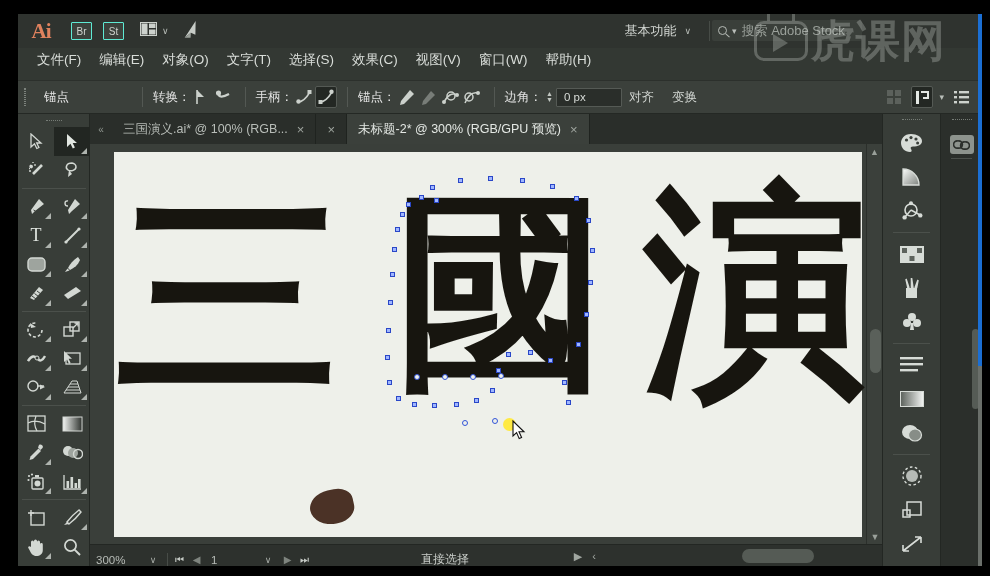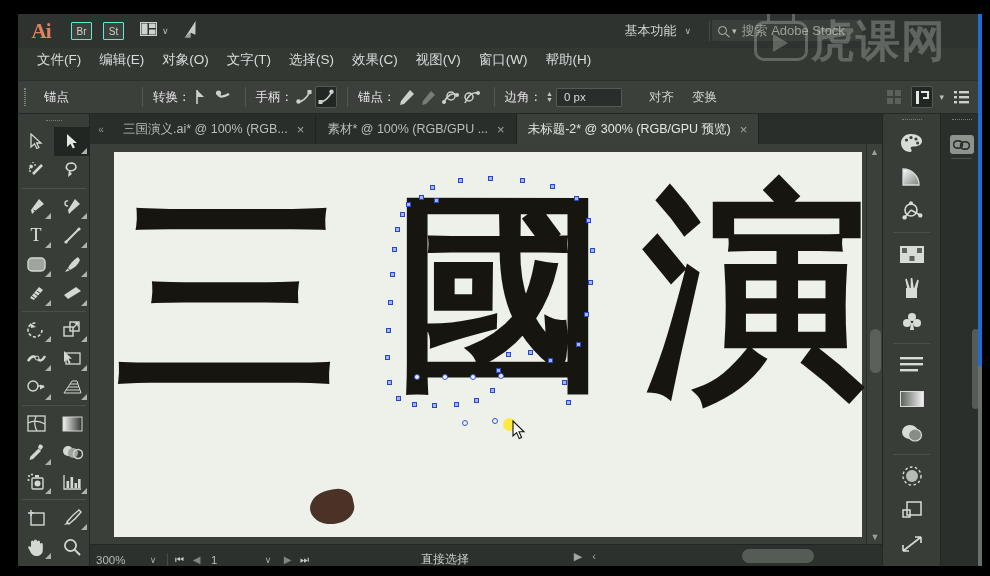--- a/index.html
+++ b/index.html
@@ -331,21 +331,21 @@
 
       <div class="cb-label">边角：</div>
       <div style="display:flex;align-items:center;margin-left:4px;">
         <span class="spinner">
             <span>▲</span>
             <span>▼</span>
           </span>
         <div class="numfield">0  px</div>
       </div>
 
-      <div class="cb-link" style="margin-left:21px;">对齐</div>
+      <div class="cb-link" style="margin-left:1px;">对齐</div>
       <div class="cb-link" style="margin-left:6px;">变换</div>
 
       <div style="margin-left:auto;display:flex;align-items:center;padding-right:10px;gap:6px;">
         <div class="cb-ico dim">
           <svg width="15" height="15" viewBox="0 0 15 15">
               <rect x="0" y="0" width="6" height="6" fill="#8b908b"></rect>
               <rect x="8" y="0" width="6" height="6" fill="#8b908b"></rect>
               <rect x="0" y="8" width="6" height="6" fill="#8b908b"></rect>
               <rect x="8" y="8" width="6" height="6" fill="#8b908b"></rect>
             </svg>
@@ -370,21 +370,20 @@
       </div>
     </div>
 
     <div class="tabstrip">
       <div class="tab-arrows">«</div>
       <div class="tab">
         <span>三国演义.ai* @ 100% (RGB...</span>
         <span class="tab-x">×</span>
       </div>
       <div class="tab">
-        <span>素材* @ 100% (RGB/GPU ...</span>
         <span class="tab-x">×</span>
       </div>
       <div class="tab active">
         <span>未标题-2* @ 300% (RGB/GPU 预览)</span>
         <span class="tab-x">×</span>
       </div>
     </div>
 
     <div class="toolpanel">
       <div class="tool-grip">

